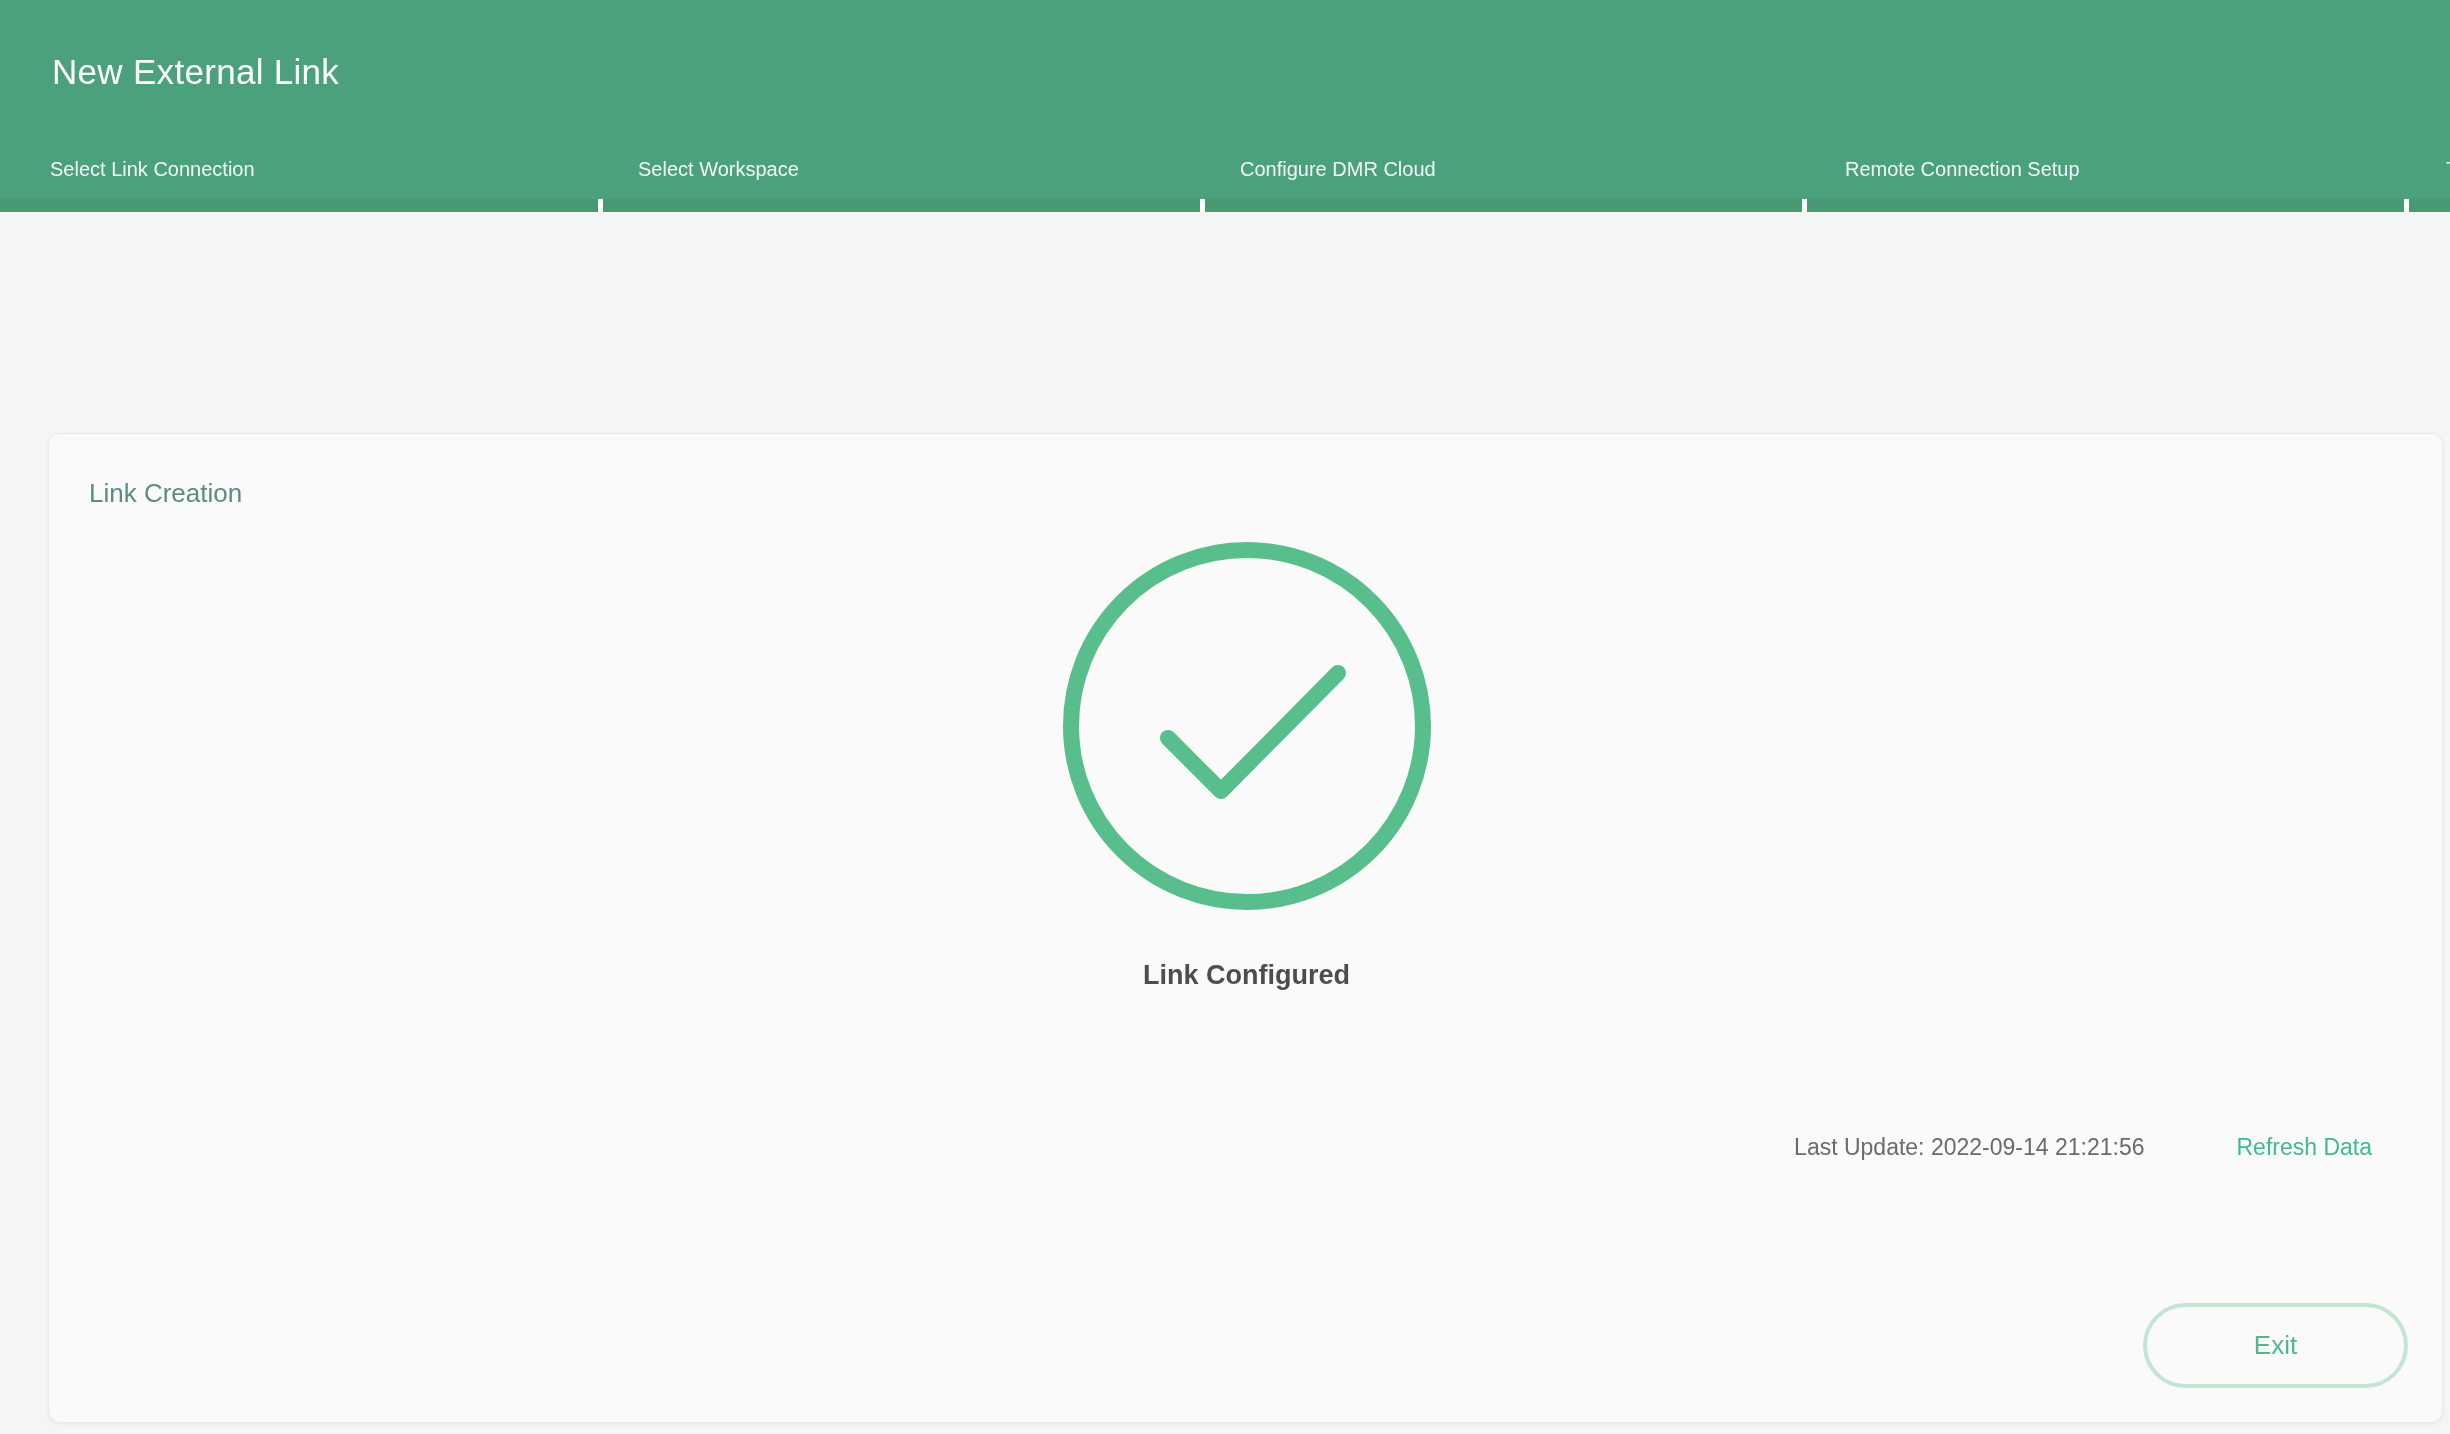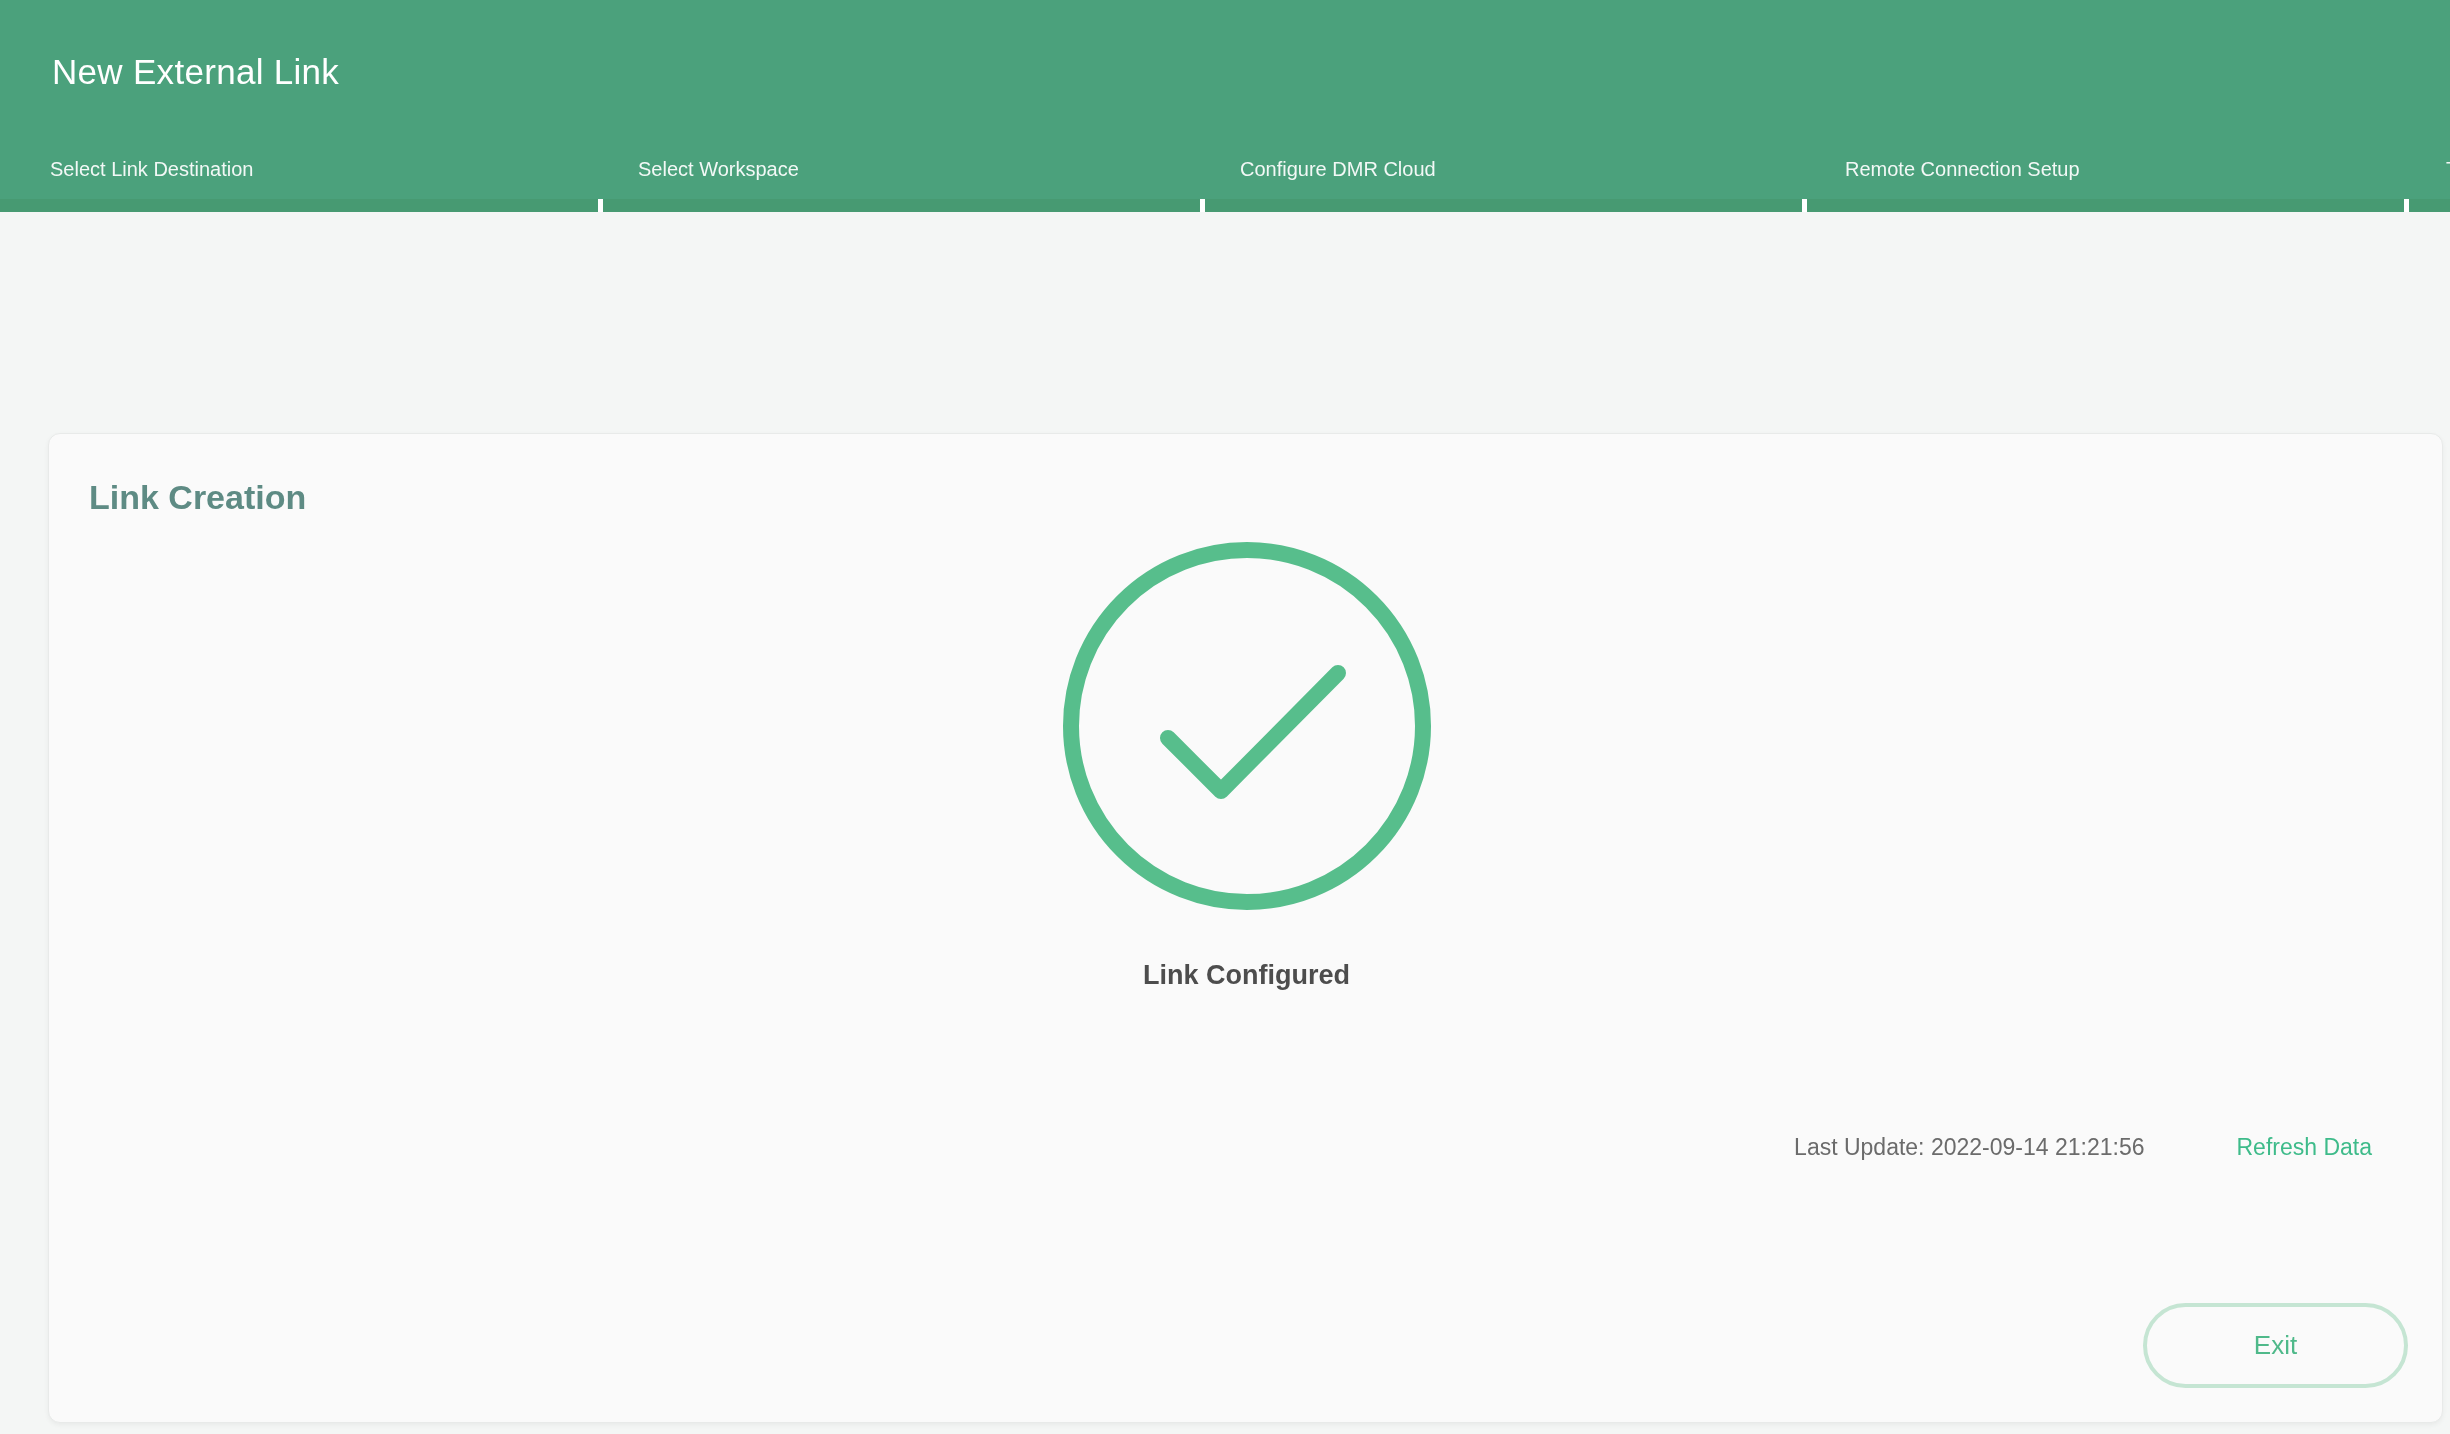--- a/index.html
+++ b/index.html
@@ -90,21 +90,21 @@
   
   .main-panel {
     position: absolute; left: 48px; top: 433px;
     width: 2395px; height: 990px; box-sizing: border-box;
     background: #FAFAFA;
     border: 1px solid #E8EAE9; border-radius: 12px;
     box-shadow: 0 2px 5px rgba(0,0,0,0.05);
   }
   .panel-title {
     position: absolute; left: 40px; top: 44px;
-    font-size: 34px; font-weight: 700; color: #5E8B84;
+    font-size: 26px; font-weight: 400; color: #5E8B84;
   }
   .success-wrap {
     position: absolute; left: 0; top: 108px;
     width: 2395px;
     display: flex; flex-direction: column; align-items: center;
   }
   .status-text {
     position: absolute; left: 0; top: 526px; width: 2395px;
     text-align: center;
     font-size: 27px; font-weight: 700; color: #4D4D4D;
@@ -125,21 +125,21 @@
     font-size: 26px; font-weight: 500; color: #4FB98A;
     cursor: pointer;
   }
 </style>
 </head>
 <body>
 
 <div class="app-header">
   <div class="app-title">New External Link</div>
 
-  <div class="tab-label tab-1">Select Link Destination</div>
+  <div class="tab-label tab-1">Select Link Connection</div>
   <div class="tab-label tab-2">Select Workspace</div>
   <div class="tab-label tab-3">Configure DMR Cloud</div>
   <div class="tab-label tab-4">Remote Connection Setup</div>
   <div class="tab-label tab-5">T</div>
 
   <div class="tab-strip">
     <div class="tick tick-1"></div>
     <div class="tick tick-2"></div>
     <div class="tick tick-3"></div>
     <div class="tick tick-4"></div>

